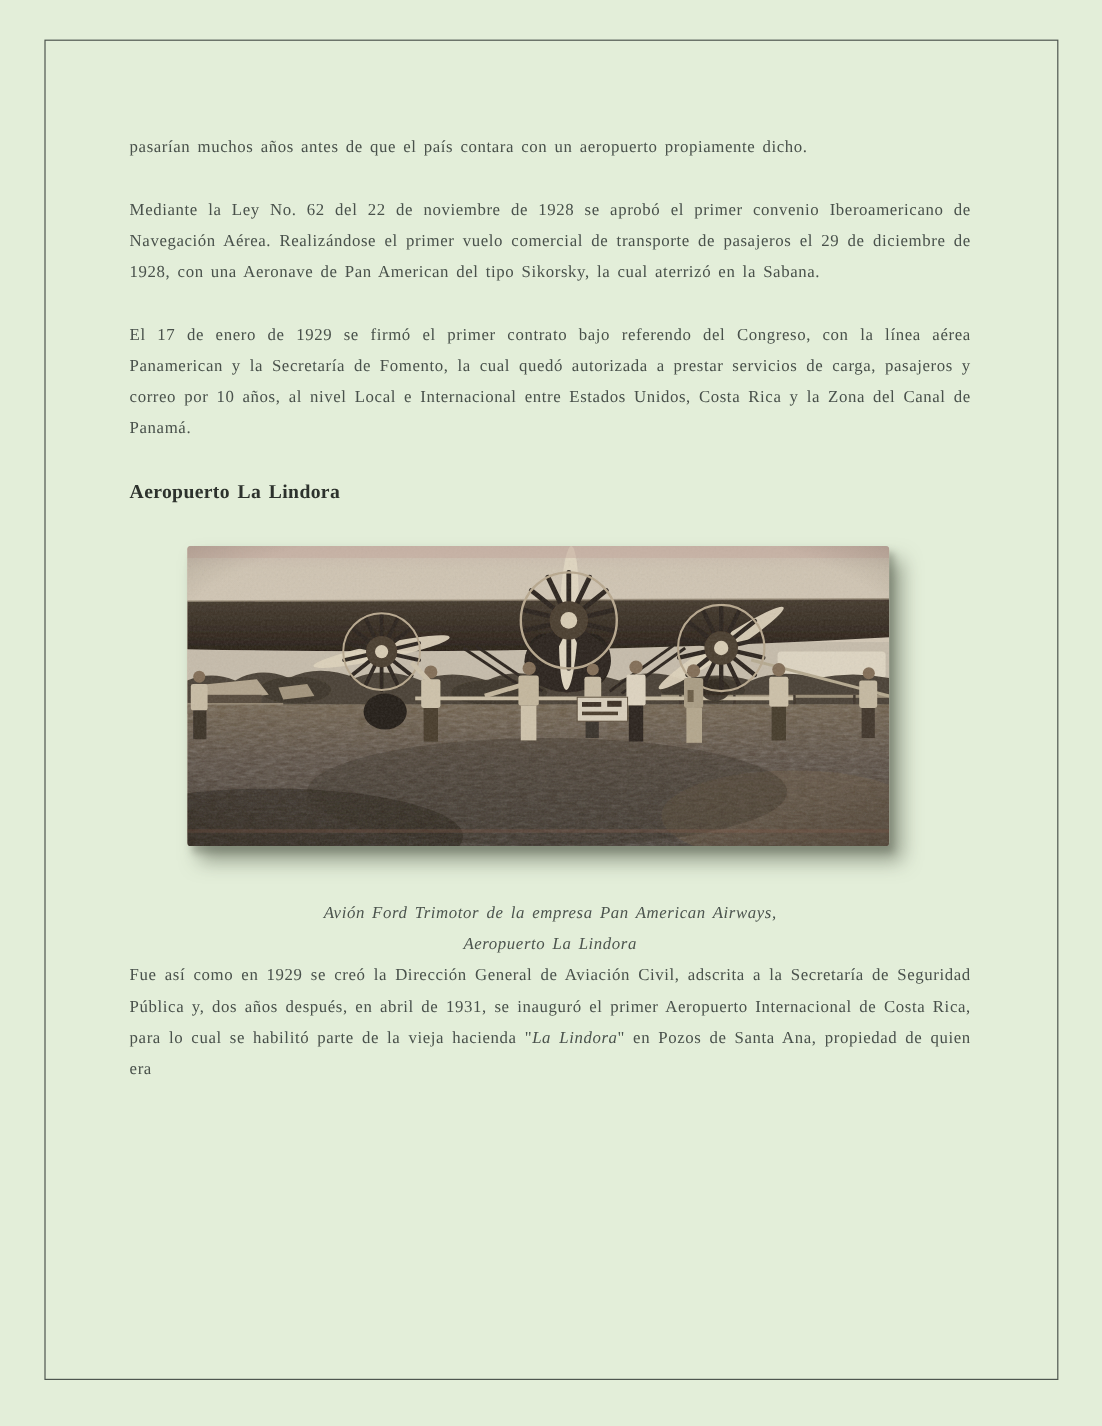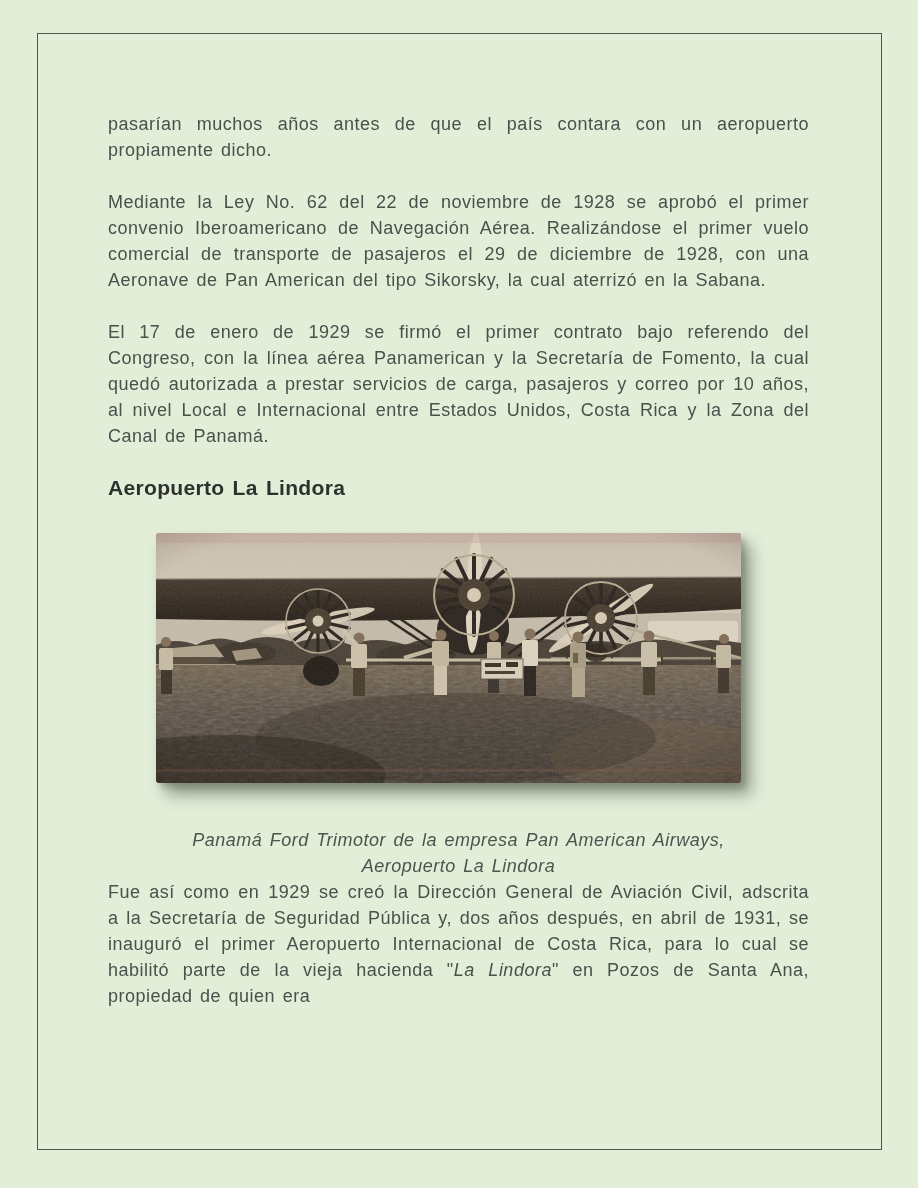--- a/index.html
+++ b/index.html
@@ -13,24 +13,25 @@
   .frame {
     position: absolute;
     left: 37px; top: 33px;
     width: 845px; height: 1117px;
     border: 1px solid #4e564f;
     box-sizing: border-box;
   }
   .content {
     padding: 77px 72px 0 70px;
     color: #49514b;
-    font-size: 18px;
+    font-size: 14px;
     line-height: 26px;
     letter-spacing: 0.5px;
     word-spacing: 2px;
+    font-family: Liberation Serif, serif;
   }
   p.body-par {
     margin: 0 0 26px 0;
     text-align: justify;
   }
   .heading {
     margin: 0;
     font-weight: bold;
     color: #2d322d;
     letter-spacing: 0.3px;
@@ -248,20 +249,20 @@
         </g>
 
         <rect x="0" y="0" width="585" height="250" filter="url(#grainF)" opacity="0.13"></rect>
         <rect x="0" y="0" width="585" height="10" fill="#c3a99e" opacity="0.5"></rect>
         <rect x="0" y="236" width="585" height="3" fill="#8a5f4f" opacity="0.3"></rect>
         <rect x="0" y="0" width="585" height="250" fill="url(#vig)"></rect>
       </svg>
     </figure>
 
     <div class="caption">
-      <div>Panamá Ford Trimotor de la empresa Pan American Airways,</div>
+      <div>Avión Ford Trimotor de la empresa Pan American Airways,</div>
       <div>Aeropuerto La Lindora</div>
     </div>
 
     <p class="body-par closing"><span>Fue así como en 1929 se creó la Dirección General de Aviación Civil, adscrita a la Secretaría de Seguridad Pública y, dos años después, en abril de 1931, se inauguró el primer Aeropuerto Internacional de Costa Rica, para lo cual se habilitó parte de la vieja hacienda "</span><span class="it">La Lindora</span><span>" en Pozos de Santa Ana, propiedad de quien era</span></p>
 
   </div>
 </div>
 
 </body></html>

